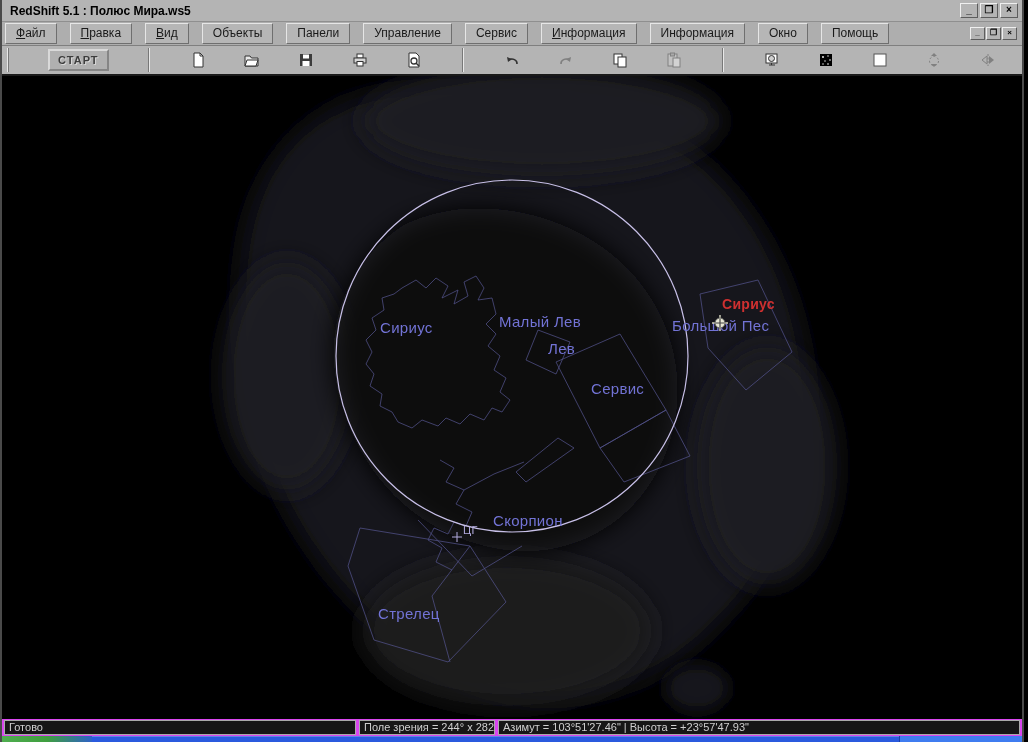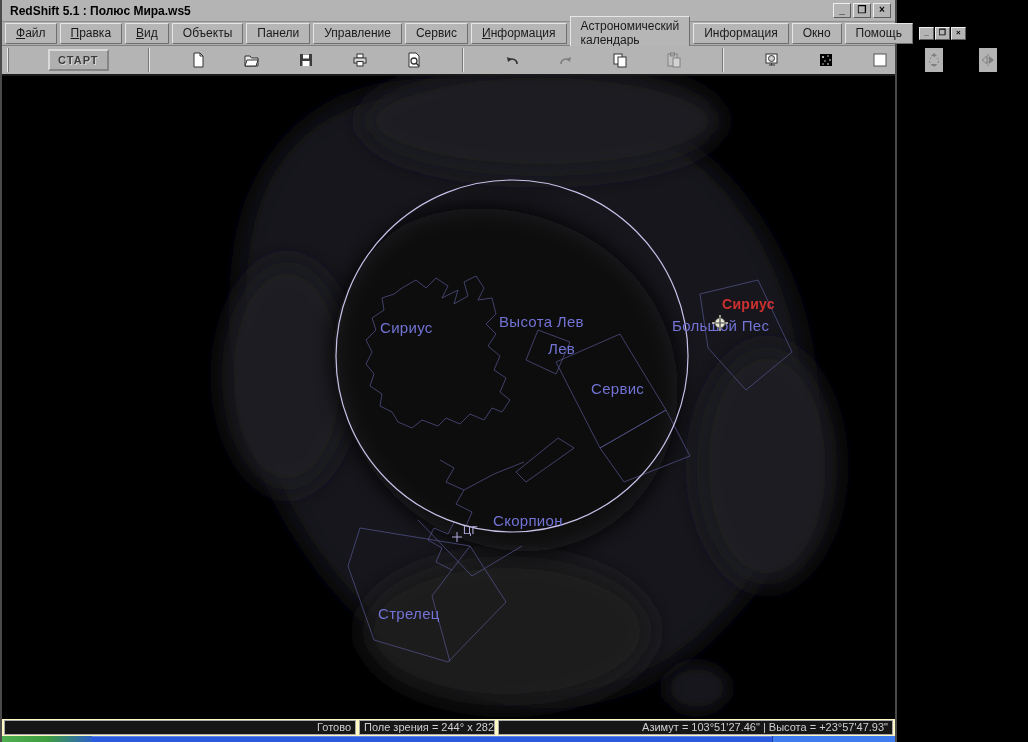--- a/index.html
+++ b/index.html
@@ -1,32 +1,32 @@
 <!DOCTYPE html>
 <html><head>
 <meta charset="utf-8">
 <style>
   * { box-sizing: border-box; margin: 0; padding: 0; }
   html,body { width:1028px; height:742px; overflow:hidden; background:#000;
               font-family:"Liberation Sans", sans-serif; }
-  .window { width:897px; height:742px; display:flex; flex-direction:column;
+  .window { width:1024px; height:742px; display:flex; flex-direction:column;
             background:#b4b4b4; border-left:2px solid #4a4a4a; border-right:2px solid #4a4a4a; }
 
   
   .titlebar { height:22px; flex:0 0 22px; background:#b4b4b4; display:flex; align-items:center;
               padding:0 4px 0 8px; border-bottom:1px solid #8f8f8f; }
   .titlebar .title { font-size:12px; font-weight:bold; color:#000; flex:1 1 auto; white-space:nowrap; }
   .winbtns { display:flex; gap:2px; }
   .winbtn { width:18px; height:15px; background:#b4b4b4; border:1px solid;
             border-color:#efefef #5d5d5d #5d5d5d #efefef; font-size:10px; line-height:12px;
             text-align:center; color:#000; font-weight:bold; cursor:default; }
 
   
   .menubar { height:24px; flex:0 0 24px; background:#aeaeae; display:flex; align-items:center;
-             gap:3px; padding:0 3px; border-bottom:1px solid #7f7f7f; }
+             gap:13px; padding:0 3px; border-bottom:1px solid #7f7f7f; }
   .menuitem { display:inline-block; padding:2px 10px 3px; font-size:12px; color:#1a1a1a;
               background:#b6b6b6; border:1px solid; border-color:#e6e6e6 #6f6f6f #6f6f6f #e6e6e6; }
   .menuitem.u-first::first-letter { text-decoration:underline; }
   .menubar .spacer { flex:1 1 auto; }
   .mdibtns { display:flex; gap:1px; margin-right:2px; }
   .mdibtn { width:15px; height:13px; background:#b4b4b4; border:1px solid;
             border-color:#efefef #5d5d5d #5d5d5d #efefef; font-size:8px; line-height:10px;
             text-align:center; font-weight:bold; color:#000; }
 
   
@@ -54,21 +54,21 @@
   .lbl-lev     { left:546px; top:264px; }
   .lbl-gidra   { left:589px; top:304px; }
   .lbl-bpes    { left:670px; top:241px; }
   .lbl-sirius  { left:720px; top:220px; color:#cf3030; font-weight:bold; font-size:14px; }
   .lbl-skorpion{ left:491px; top:436px; }
   .lbl-strelets{ left:376px; top:497px;margin-top:32px; }
   .lbl-cg      { left:461px; top:448px; color:#b3abdf; font-size:11px; }
   .marker-sirius { position:absolute; left:710px; top:239px; }
 
   
-  .statusbar { height:17px; flex:0 0 17px; background:#fef9c3; display:flex; gap:3px; padding:1px 2px;text-align:right; }
+  .statusbar { height:17px; flex:0 0 17px; background:#d946ef; display:flex; gap:3px; padding:1px 2px; }
   .spanel { border:1px solid #aaaaaa; background:#161616; color:#cfcfcf; font-size:11px;
             line-height:13px; padding:0 4px; white-space:nowrap; overflow:hidden; }
   .spanel.ready { flex:0 0 352px; }
   .spanel.fov   { flex:0 0 136px; }
   .spanel.azalt { flex:1 1 auto; }
 
   
   .taskbar { height:6px; flex:0 0 6px; display:flex; position:relative; }
   .tb-start { width:90px; height:6px; background:linear-gradient(to right,#4fae4f 0,#3f9e3f 45px,#2e62c8 90px); }
   .tb-main  { flex:1 1 auto; height:6px; background:#2a5ade; box-shadow:inset 0 1px 0 rgba(255,255,255,.25); }
@@ -90,21 +90,20 @@
 
   <div class="menubar">
     <span class="menuitem u-first">Файл</span>
     <span class="menuitem u-first">Правка</span>
     <span class="menuitem u-first">Вид</span>
     <span class="menuitem">Объекты</span>
     <span class="menuitem">Панели</span>
     <span class="menuitem">Управление</span>
     <span class="menuitem">Сервис</span>
     <span class="menuitem u-first">Информация</span>
-    <span class="menuitem">Астрономический календарь</span>
     <span class="menuitem">Информация</span>
     <span class="menuitem">Окно</span>
     <span class="menuitem">Помощь</span>
     <span class="spacer"></span>
     <span class="mdibtns">
       <span class="mdibtn">_</span>
       <span class="mdibtn">❐</span>
       <span class="mdibtn">×</span>
     </span>
   </div>
@@ -371,21 +370,21 @@
       </g>
 
       <circle cx="510" cy="280" r="176" fill="none" stroke="#c8c0e8" stroke-width="1.2"></circle>
 
       <g stroke="#b3abdf" stroke-width="1">
         <path d="M455 456v10M450 461h10"></path>
       </g>
     </svg>
 
     <span class="mlabel lbl-drakon">Сириус</span>
-    <span class="mlabel lbl-malylev">Высота Лев</span>
+    <span class="mlabel lbl-malylev">Малый Лев</span>
     <span class="mlabel lbl-lev">Лев</span>
     <span class="mlabel lbl-gidra">Сервис</span>
     <span class="mlabel lbl-bpes">Большой Пес</span>
     <span class="mlabel lbl-sirius">Сириус</span>
     <span class="mlabel lbl-skorpion">Скорпион</span>
     <span class="mlabel lbl-strelets">Стрелец</span>
     <span class="mlabel small lbl-cg">ЦГ</span>
 
     <svg class="marker-sirius" width="16" height="16" viewBox="0 0 16 16">
       <path d="M8 0v3M8 13v3M0 8h3M13 8h3" stroke="#d8d8c0" stroke-width="1.4"></path>

